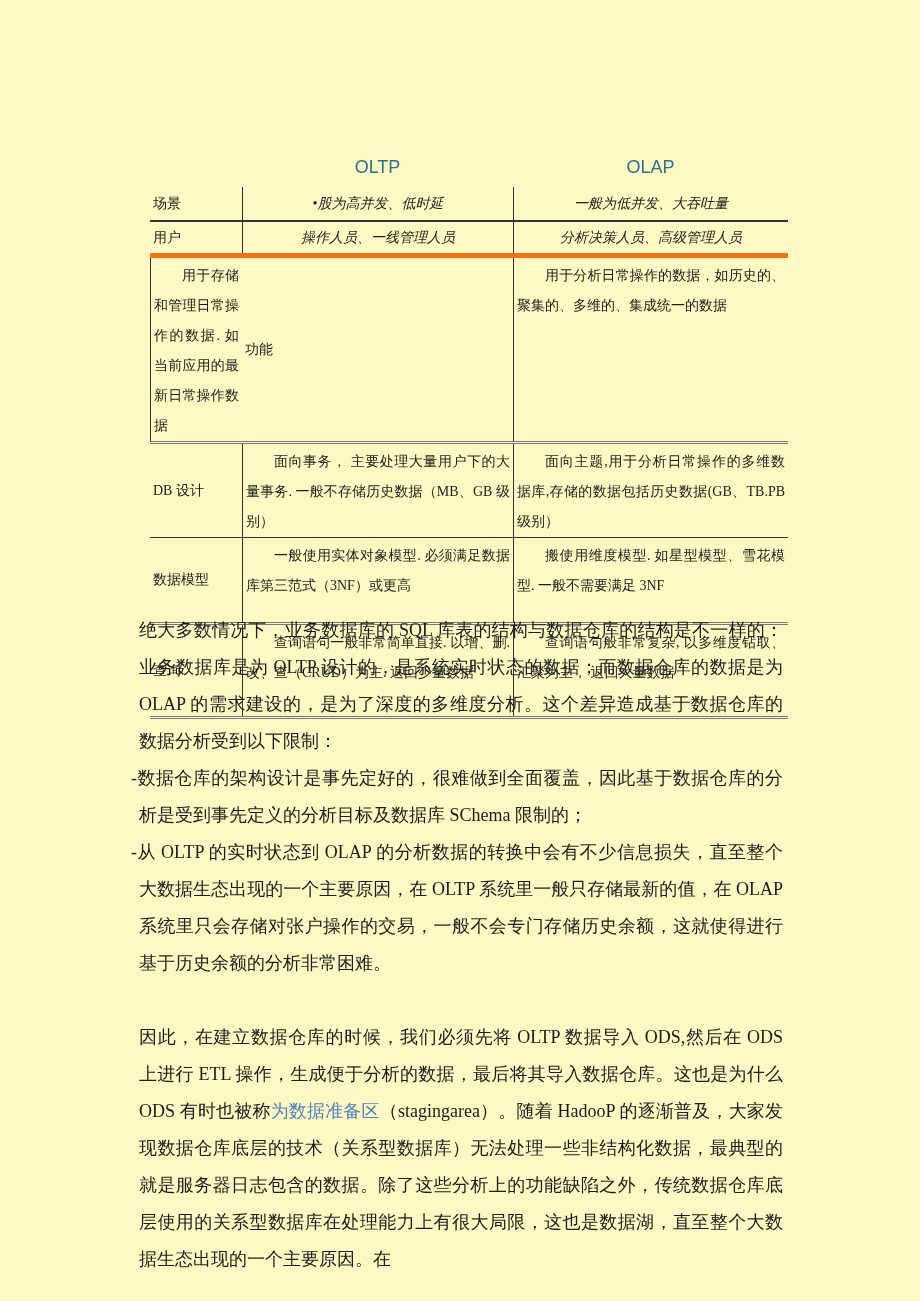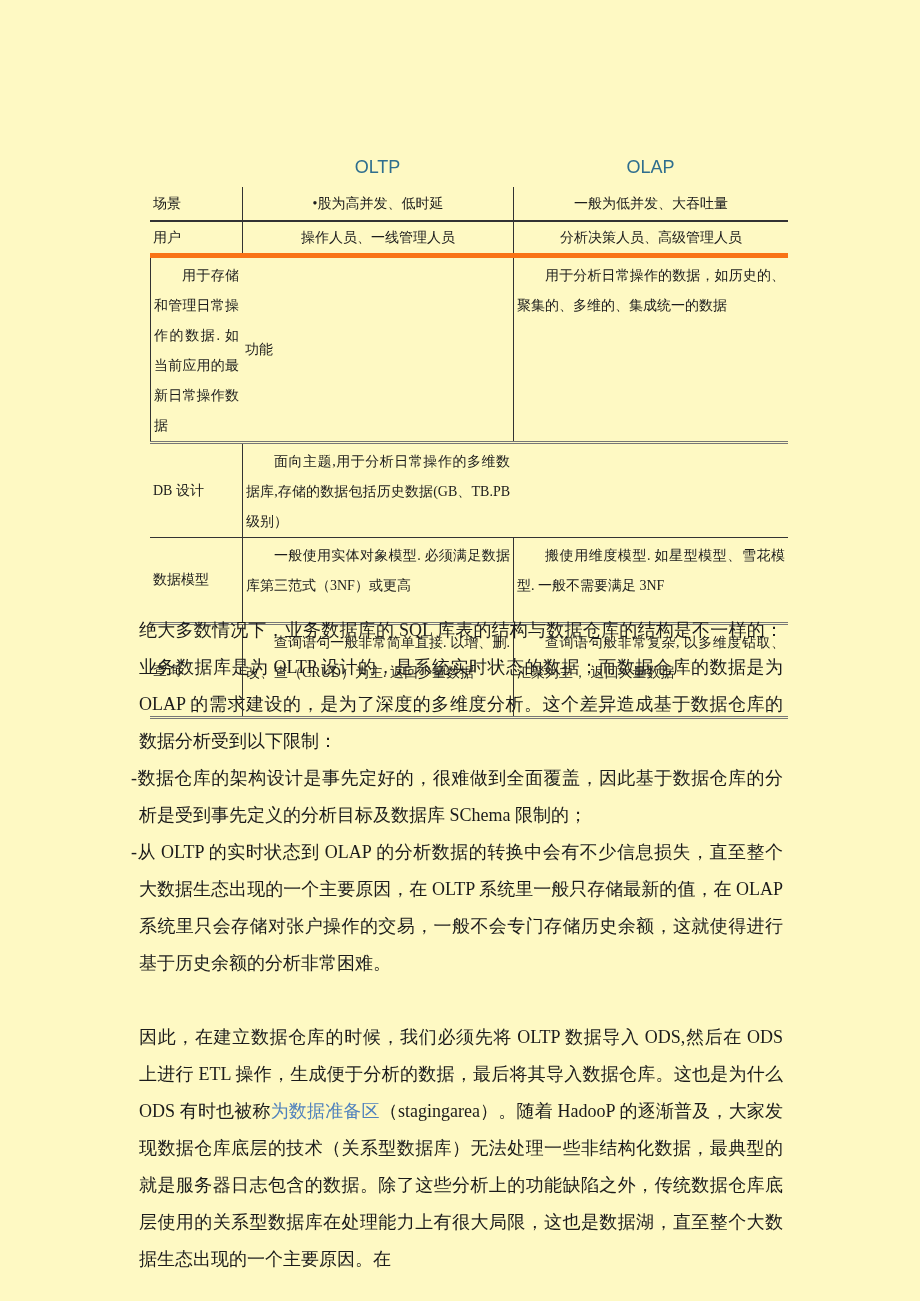--- a/index.html
+++ b/index.html
@@ -45,20 +45,21 @@
     display:flex;
     align-items:center;
     padding-left:3px;
     white-space:nowrap;
   }
   .center-cell{
     display:flex;
     align-items:center;
     justify-content:center;
     text-align:center;
+    font-style:italic;
   }
   .just-cell{
     text-align:justify;
     text-indent:28px;
     padding:3px 3px 0 3px;
   }
   .r1{min-height:33px;border-bottom:2px solid #333;}
   .r2{min-height:31px;border-bottom:5px solid #f97316;}
   .r3{min-height:88px;border-bottom:3px double #777;}
   .r4{min-height:85px;border-bottom:1px solid #333;}
@@ -111,20 +112,21 @@
     </div>
 
     <div class="t-row r3">
       <div class="t-cell c2 just-cell">用于存储和管理日常操作的数据. 如当前应用的最新日常操作数据</div>
       <div class="t-cell label-cell">功能</div>
       <div class="t-cell c3 just-cell">用于分析日常操作的数据，如历史的、聚集的、多维的、集成统一的数据</div>
     </div>
 
     <div class="t-row r4">
       <div class="t-cell label-cell">DB 设计</div>
+      <div class="t-cell c2 just-cell">面向事务， 主要处理大量用户下的大量事务. 一般不存储历史数据（MB、GB 级别）</div>
       <div class="t-cell c3 just-cell">面向主题,用于分析日常操作的多维数据库,存储的数据包括历史数据(GB、TB.PB 级别）</div>
     </div>
 
     <div class="t-row r5">
       <div class="t-cell label-cell">数据模型</div>
       <div class="t-cell c2 just-cell">一般使用实体对象模型. 必须满足数据库第三范式（3NF）或更高</div>
       <div class="t-cell c3 just-cell">搬使用维度模型. 如星型模型、雪花模型. 一般不需要满足 3NF</div>
     </div>
 
     <div class="t-row r6">

